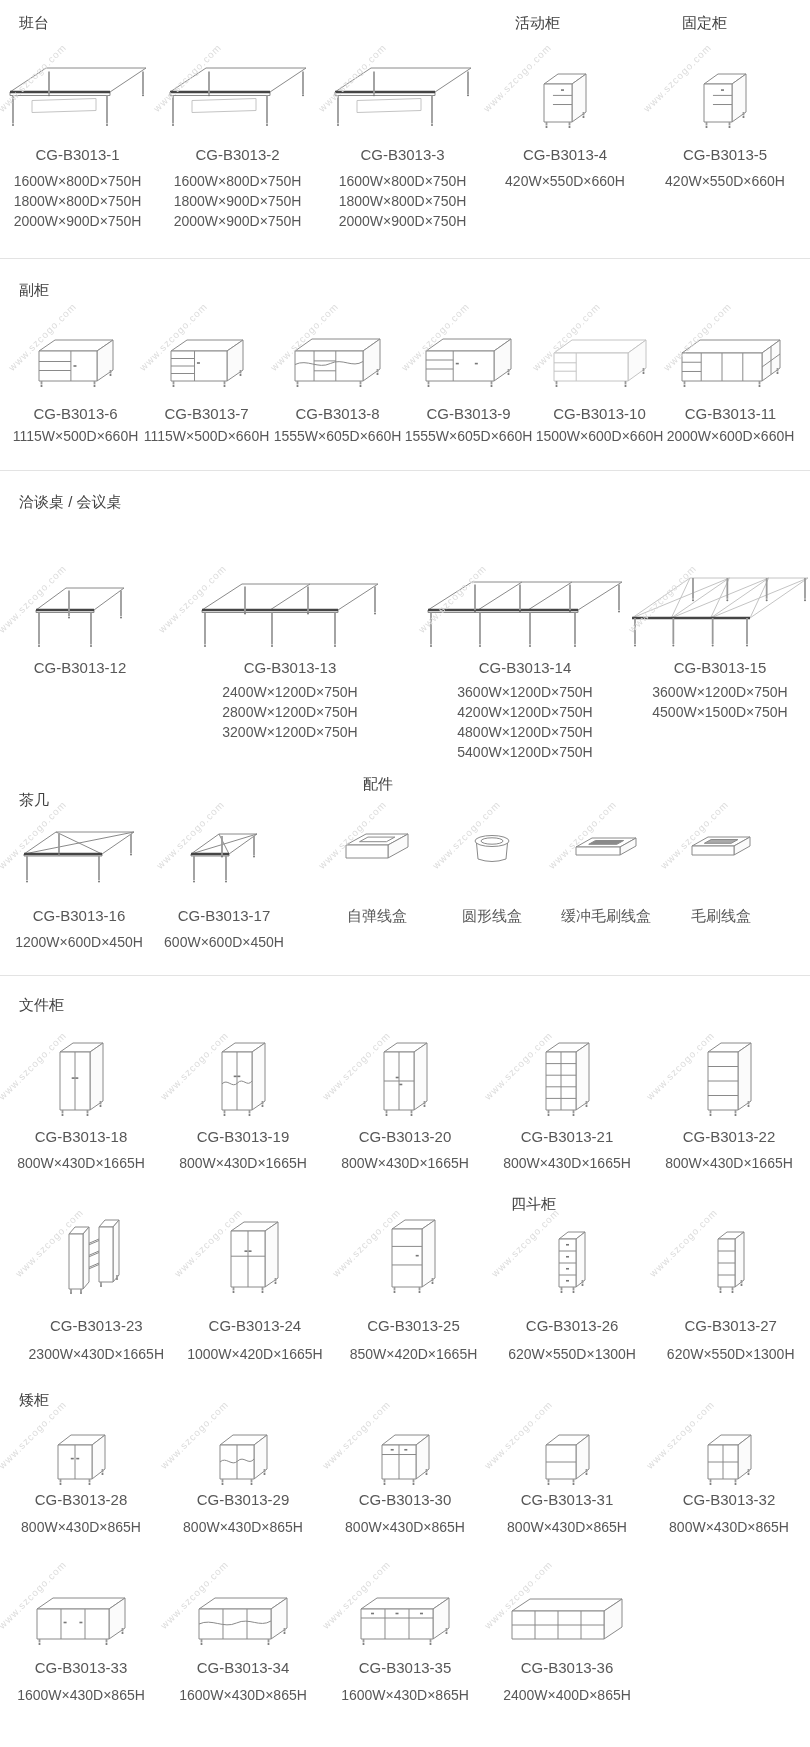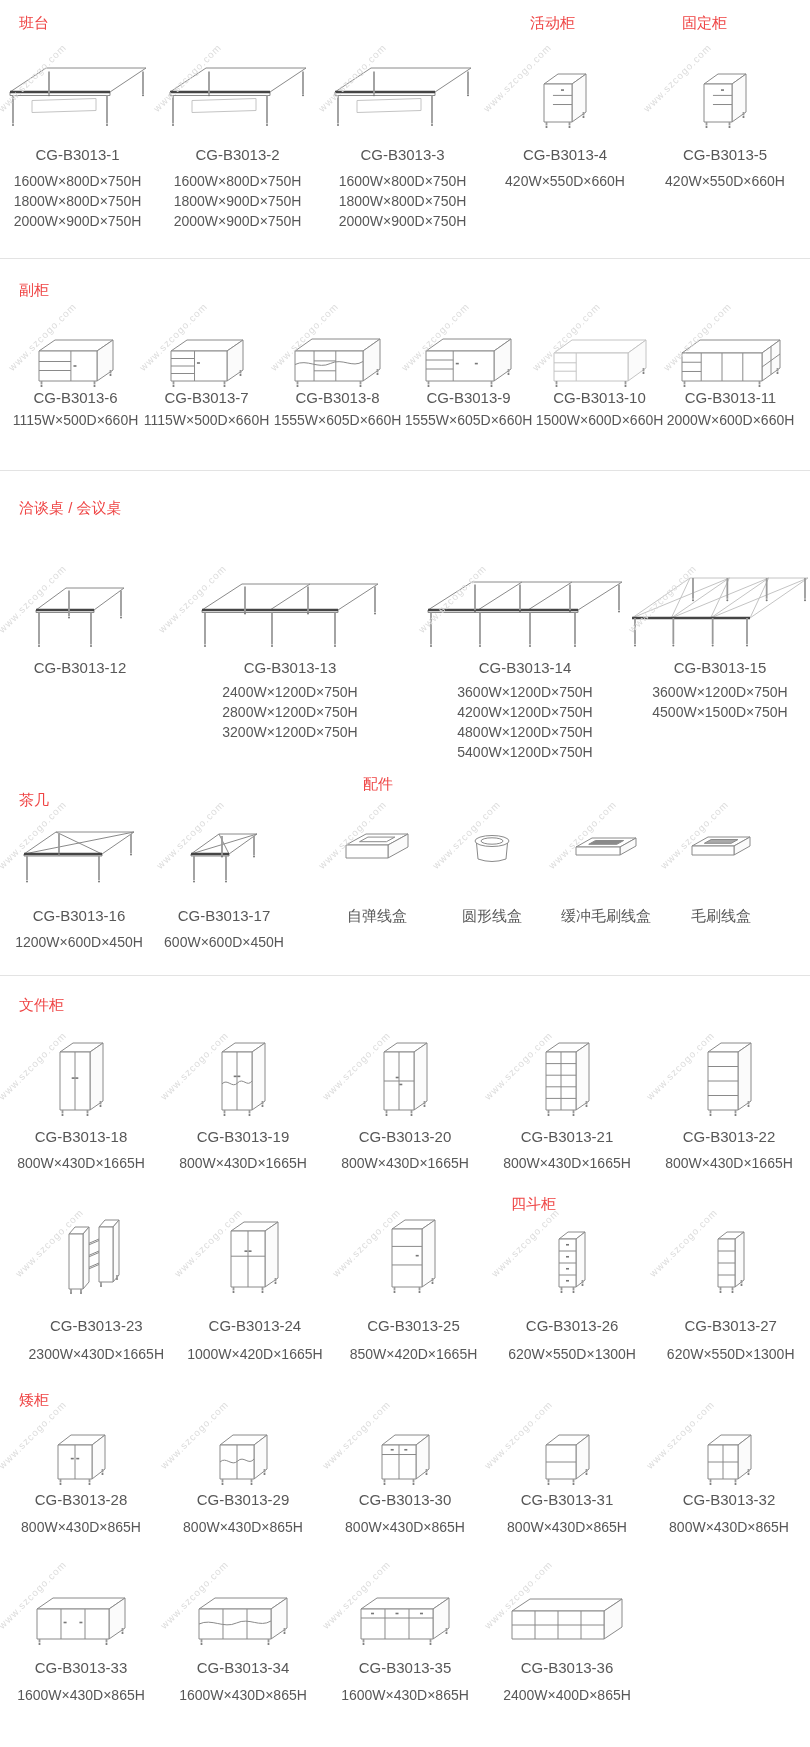--- a/index.html
+++ b/index.html
@@ -1,21 +1,21 @@
 <!DOCTYPE html>
 <html><head>
 <meta charset="utf-8">
 <style>
   :root{ --div:#e3e3e3; --txt:#575757; }
   html,body{margin:0;padding:0;background:#fff;}
   body{width:810px;height:1747px;overflow:hidden;
        font-family:"Liberation Sans","DejaVu Sans",sans-serif;color:var(--txt);}
   .sec{box-sizing:border-box;position:relative;width:810px;}
   .row{display:flex;align-items:flex-start;}
-  .row-hdr{position:absolute;font-size:15px;color:#ef4444;white-space:nowrap;}
+  .row-hdr{position:absolute;font-size:15px;color:#404040;white-space:nowrap;}
   .item{display:flex;flex-direction:column;align-items:center;text-align:center;box-sizing:border-box;}
   .fig{position:relative;width:100%;display:flex;align-items:flex-end;justify-content:center;}
   .fig svg{display:block;}
   .lbl{font-size:15px;color:var(--txt);white-space:nowrap;}
   .dims{font-size:14px;line-height:20px;color:var(--txt);display:inline-block;text-align:center;white-space:nowrap;}
   .wm{position:absolute;left:4px;bottom:16px;transform:rotate(-45deg);transform-origin:left bottom;
       font-size:10px;color:#dcdcdc;letter-spacing:1px;pointer-events:none;white-space:nowrap;}
   
   .ln{stroke:#8a8a8a;stroke-width:1;}
   .lt{stroke:#c4c4c4;stroke-width:1;}
@@ -31,21 +31,21 @@
   .sec-e2{height:190px;padding-top:28px;padding-left:17px;}
   .sec-f{height:170px;padding-top:50px;}
   .sec-g{height:202px;padding-top:20px;}
   
   .sec-a .fig{height:86px;}  .sec-b .fig{height:92px;}
   .sec-c .fig{height:125px;} .sec-d .fig{height:76px;}
   .sec-e1 .fig{height:92px;} .sec-e2 .fig{height:82px;}
   .sec-f .fig{height:62px;}  .sec-g .fig{height:82px;}
   
   .sec-a .lbl{margin-top:16px;} .sec-a .dims{margin-top:8px;}
-  .sec-b .lbl{text-align:center;} .sec-b .dims{margin-top:4px;}
+  .sec-b .lbl{margin-top:16px;text-align:center;} .sec-b .dims{margin-top:4px;}
   .sec-c .lbl{margin-top:8px;}  .sec-c .dims{margin-top:6px;}
   .sec-d .lbl{margin-top:20px;} .sec-d .dims{margin-top:8px;}
   .sec-e1 .lbl{margin-top:10px;}.sec-e1 .dims{margin-top:8px;}
   .sec-e2 .lbl{margin-top:22px;}.sec-e2 .dims{margin-top:10px;}
   .sec-f .lbl{margin-top:4px;} .sec-f .dims{margin-top:9px;}
   .sec-g .lbl{margin-top:12px;} .sec-g .dims{margin-top:9px;}
   
   .sec-a .row{padding-left:0;}
   .sec-a .item:nth-child(1){width:155px;}
   .sec-a .item:nth-child(2){width:165px;}
@@ -65,21 +65,21 @@
   .sec-d .item:nth-child(5){width:112px;}
   .sec-d .item:nth-child(6){width:118px;}
   .sec-d .item:nth-child(n+3) .fig{align-items:center;}
   .sec-e1 .item,.sec-e2 .item,.sec-f .item,.sec-g .item{width:162px;}
 </style>
 </head>
 <body>
 
 <section class="sec sec-a">
   <div class="row-hdr" style="left:19px;top:14px">班台</div>
-  <div class="row-hdr" style="left:530px;top:14px">活动柜</div>
+  <div class="row-hdr" style="left:515px;top:14px">活动柜</div>
   <div class="row-hdr" style="left:682px;top:14px">固定柜</div>
   <div class="row">
     <div class="item">
       <div class="fig">
           <span class="wm">www.szcogo.com</span>
           <svg width="142" height="63.5" viewBox="0 0 142 63.5" style="overflow:visible">
             <path d="M3 25 L39 1 L139 1 L103 25 Z" class="ln" fill="#ffffff"></path>
             <path d="M3 25 L103 25 L103 28.5 L3 28.5 Z" class="ln" fill="#ffffff"></path>
             <line x1="3" y1="25" x2="103" y2="25" class="bold"></line>
             <line x1="6" y1="28.5" x2="6" y2="56.5" class="leg"></line>
@@ -348,21 +348,21 @@
         </div>
       <div class="lbl">CG-B3013-11</div>
       <div class="dims">
           <div class="dim-line">2000W×600D×660H</div>
         </div>
     </div>
   </div>
 </section>
 
 <section class="sec sec-c">
-  <div class="row-hdr" style="left:19px;top:28px">洽谈桌 / 会议桌</div>
+  <div class="row-hdr" style="left:19px;top:22px">洽谈桌 / 会议桌</div>
   <div class="row">
     <div class="item">
       <div class="fig">
           <span class="wm">www.szcogo.com</span>
           <svg width="94" height="64.5" viewBox="0 0 94 64.5" style="overflow:visible">
             <path d="M3 23 L33 1 L91 1 L61 23 Z" class="ln" fill="#ffffff"></path>
             <path d="M3 23 L61 23 L61 25.5 L3 25.5 Z" class="ln" fill="#ffffff"></path>
             <line x1="3" y1="23" x2="61" y2="23" class="bold"></line>
             <line x1="6" y1="25.5" x2="6" y2="57.5" class="leg"></line>
             <circle cx="6" cy="58.9" r="1" class="dotf"></circle>

